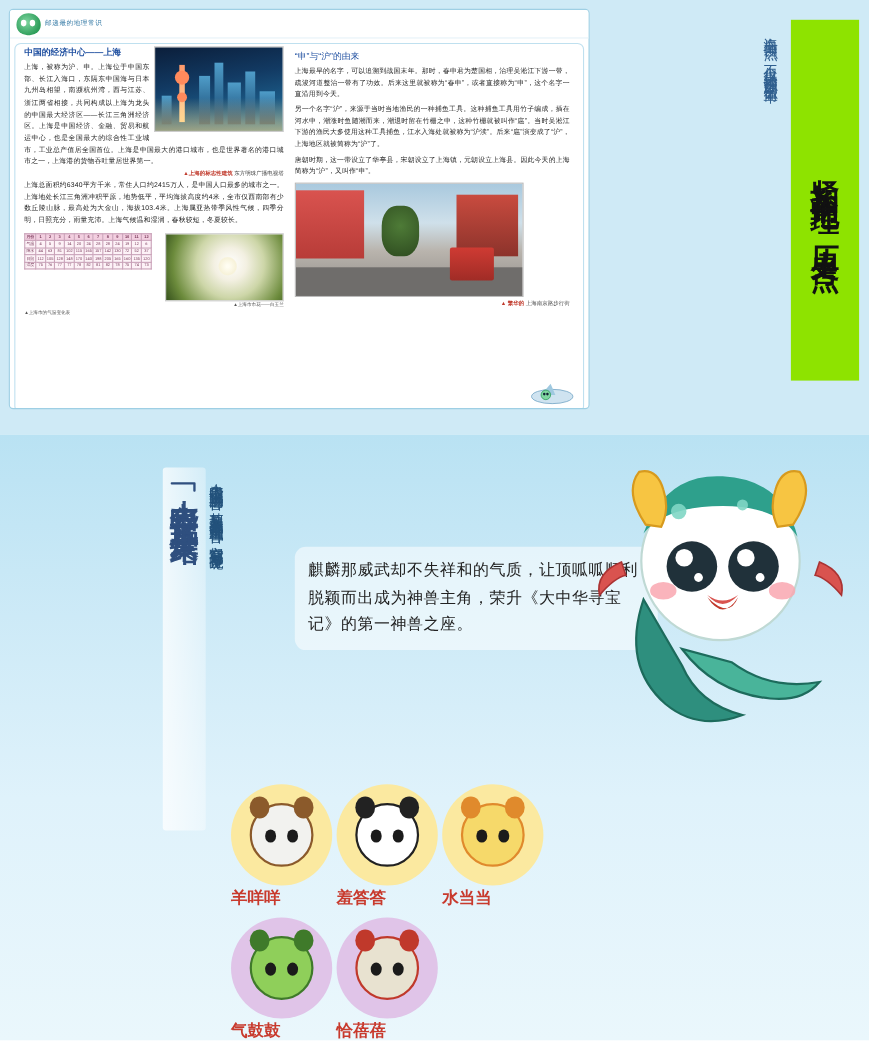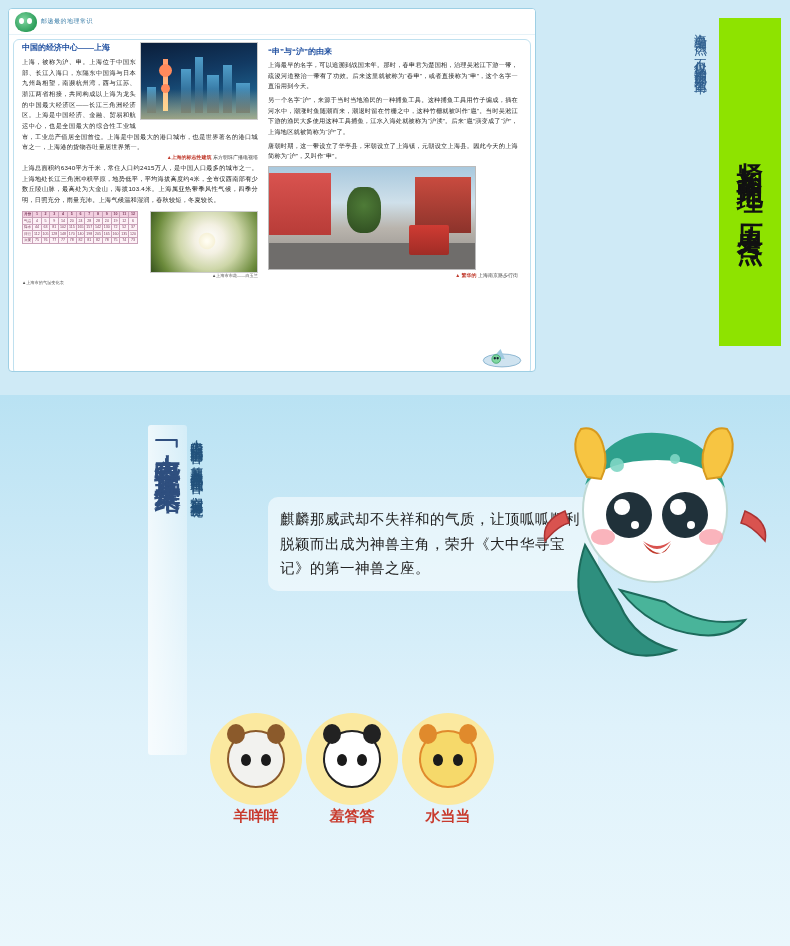--- a/index.html
+++ b/index.html
@@ -73,21 +73,21 @@
 
   .art-title {
     font-size: 8px;
     font-weight: bold;
     color: #1f4fa0;
     line-height: 1.5;
     margin-bottom: 3px;
   }
   .art-title-r {
     font-size: 8px;
-    font-weight: bold;
+    font-weight: normal;
     color: #1f4fa0;
     margin-bottom: 3px;
   }
   .photo {
     width: 118px; height: 78px;
     float: right;
     margin: 0 0 3px 4px;
     border: 1px solid #ccc;
     background: linear-gradient(170deg, #0b1e3a 0%, #123a63 40%, #1b5a86 70%, #2a7ba8 100%);
     position: relative;
@@ -294,21 +294,21 @@
 
   
   .beasts {
     position: absolute;
     left: 210px; top: 318px;
     width: 570px;
   }
   .beast-row { display: flex; gap: 4px; margin-bottom: 8px; }
   .beast {
     width: 92px;
-    text-align: center;
+    text-align: left;
   }
   .beast-oval {
     width: 92px; height: 92px;
     border-radius: 50%;
     position: relative;
     margin: 0 auto;
     display: flex; align-items: center; justify-content: center;
   }
   .beast-name {
     margin-top: 2px;
@@ -547,15 +547,33 @@
           <div class="beast-oval" style="background: rgb(251, 233, 160);">
             <div class="char-face" style="background: rgb(246, 217, 106); border: 2px solid rgb(224, 138, 44);">
               <div class="ear-l" style="background: rgb(224, 138, 44);"></div>
               <div class="ear-r" style="background: rgb(224, 138, 44);"></div>
             </div>
           </div>
           <div class="beast-name" style="color: rgb(200, 58, 45);">水当当</div>
         </div>
       </div>
     <div class="beast-row">
+        <div class="beast">
+          <div class="beast-oval" style="background: rgb(224, 196, 232);">
+            <div class="char-face" style="background: rgb(143, 207, 90); border: 2px solid rgb(63, 122, 42);">
+              <div class="ear-l" style="background: rgb(63, 122, 42);"></div>
+              <div class="ear-r" style="background: rgb(63, 122, 42);"></div>
+            </div>
+          </div>
+          <div class="beast-name" style="color: rgb(200, 58, 45);">气鼓鼓</div>
+        </div>
+        <div class="beast">
+          <div class="beast-oval" style="background: rgb(224, 196, 232);">
+            <div class="char-face" style="background: rgb(232, 226, 208); border: 2px solid rgb(192, 57, 43);">
+              <div class="ear-l" style="background: rgb(192, 57, 43);"></div>
+              <div class="ear-r" style="background: rgb(192, 57, 43);"></div>
+            </div>
+          </div>
+          <div class="beast-name" style="color: rgb(200, 58, 45);">恰蓓蓓</div>
+        </div>
       </div>
   </div>
 </div>
 
 </body></html>

